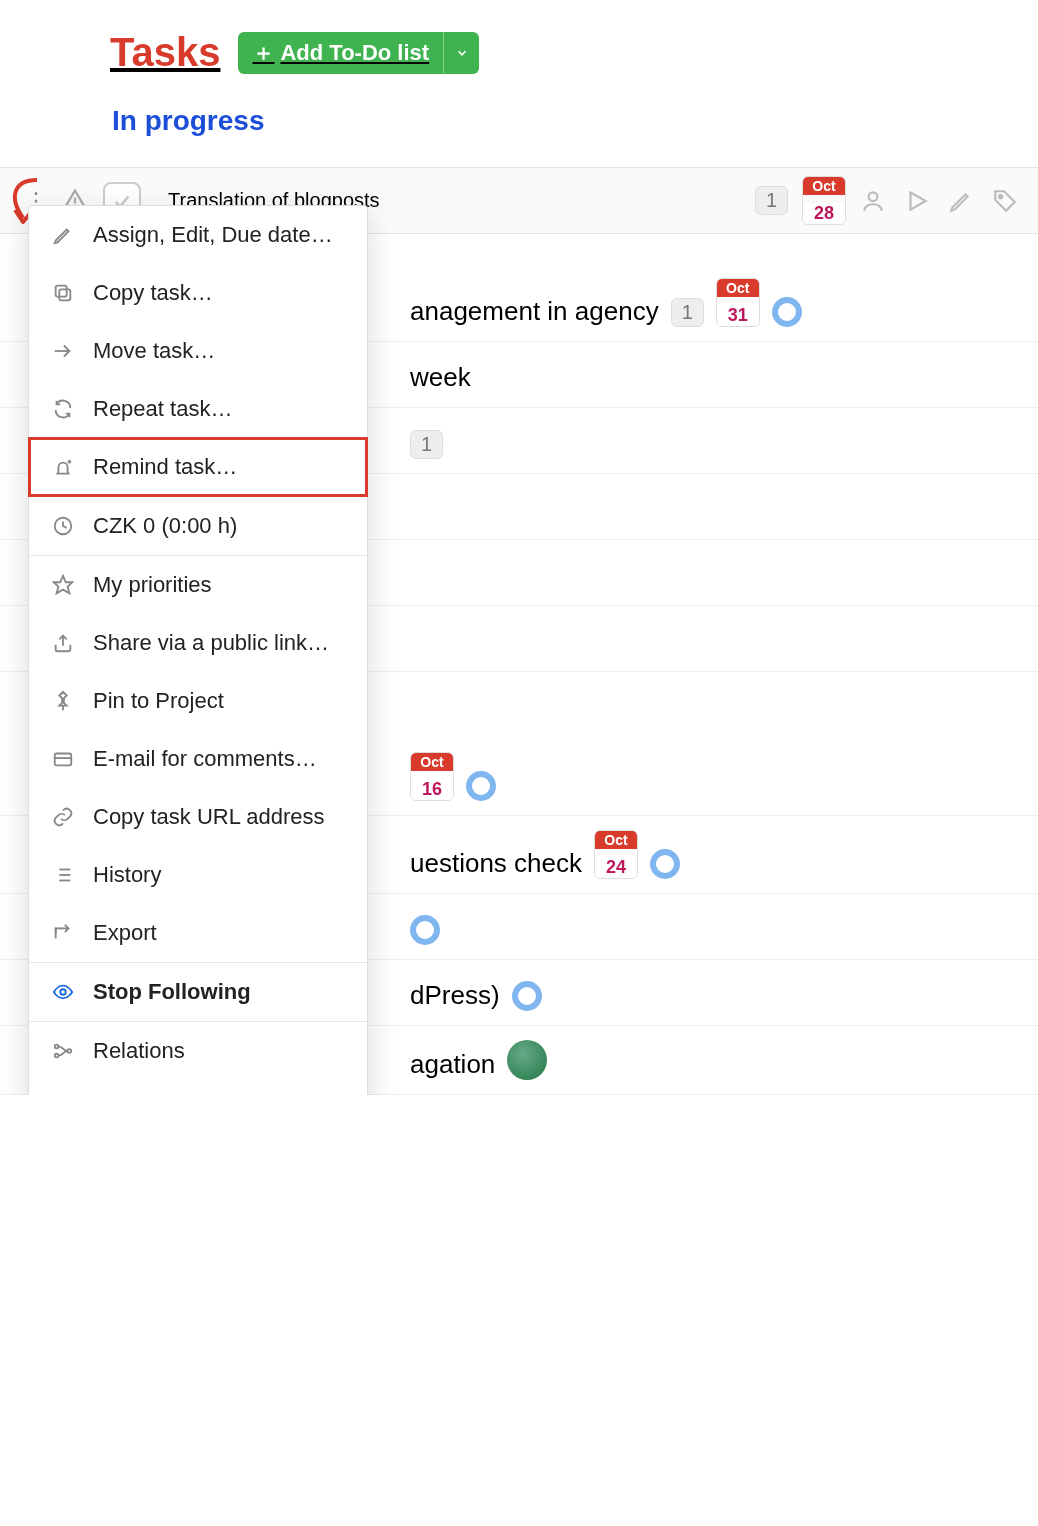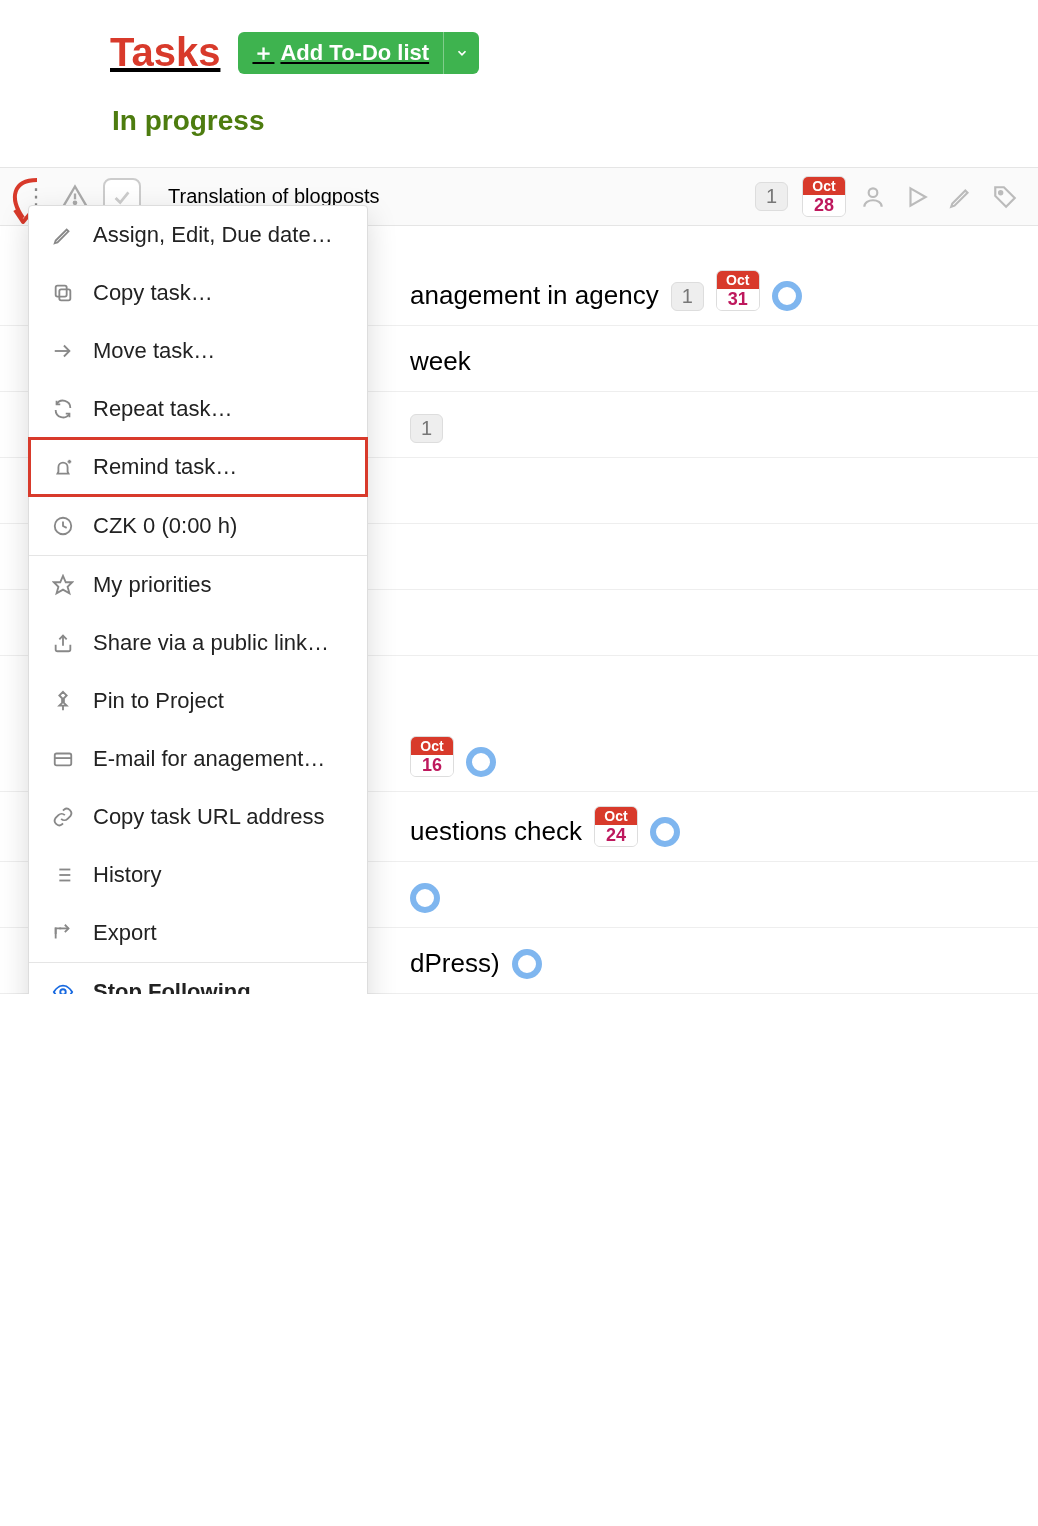--- a/index.html
+++ b/index.html
@@ -51,21 +51,21 @@
     align-items: center;
     justify-content: center;
     cursor: pointer;
   }
   .plus-glyph {
     font-size: 22px;
     font-weight: 900;
     line-height: 1;
   }
   .section-label {
-    color: #4d7c0f;
+    color: #1d4ed8;
     font-size: 28px;
     font-weight: 600;
     padding: 30px 0 20px 2px;
   }
 
   .task-header-row {
     display: flex;
     align-items: center;
     gap: 14px;
     padding: 8px 0 8px 25px;
@@ -102,20 +102,21 @@
     color: #777;
   }
   .date-chip {
     display: flex;
     flex-direction: column;
     align-items: center;
     border: 1px solid #ddd;
     border-radius: 6px;
     overflow: hidden;
     min-width: 44px;
+    gap: 8px;
   }
   .date-chip .month {
     background: #d83a2b;
     color: #fff;
     font-size: 14px;
     font-weight: 600;
     width: 100%;
     text-align: center;
     padding: 1px 4px;
   }
@@ -309,20 +310,24 @@
     </div>
     <div class="status-ring"></div>
   </div>
   <div class="bg-row">
     <div class="status-ring"></div>
   </div>
   <div class="bg-row">
     <span>dPress)</span>
     <div class="status-ring"></div>
   </div>
+  <div class="bg-row">
+    <span>agation</span>
+    <div class="avatar"></div>
+  </div>
 </div>
 
 <div class="context-menu">
   <div class="menu-item">
     <span class="mi-icon">
         <svg width="22" height="22" viewBox="0 0 24 24" fill="none" stroke="currentColor" stroke-width="2">
           <path d="M3 21l3-1 12-12-2-2L4 18l-1 3z"></path>
         </svg>
       </span>
     <span>Assign, Edit, Due date…</span>
@@ -404,21 +409,21 @@
       </span>
     <span>Pin to Project</span>
   </div>
   <div class="menu-item">
     <span class="mi-icon">
         <svg width="22" height="22" viewBox="0 0 24 24" fill="none" stroke="currentColor" stroke-width="2">
           <rect x="3" y="6" width="18" height="13" rx="2"></rect>
           <line x1="3" y1="11" x2="21" y2="11"></line>
         </svg>
       </span>
-    <span>E-mail for anagement…</span>
+    <span>E-mail for comments…</span>
   </div>
   <div class="menu-item">
     <span class="mi-icon">
         <svg width="22" height="22" viewBox="0 0 24 24" fill="none" stroke="currentColor" stroke-width="2">
           <path d="M10 14a5 5 0 0 0 7 0l3-3a5 5 0 0 0-7-7l-1 1"></path>
           <path d="M14 10a5 5 0 0 0-7 0l-3 3a5 5 0 0 0 7 7l1-1"></path>
         </svg>
       </span>
     <span>Copy task URL address</span>
   </div>

